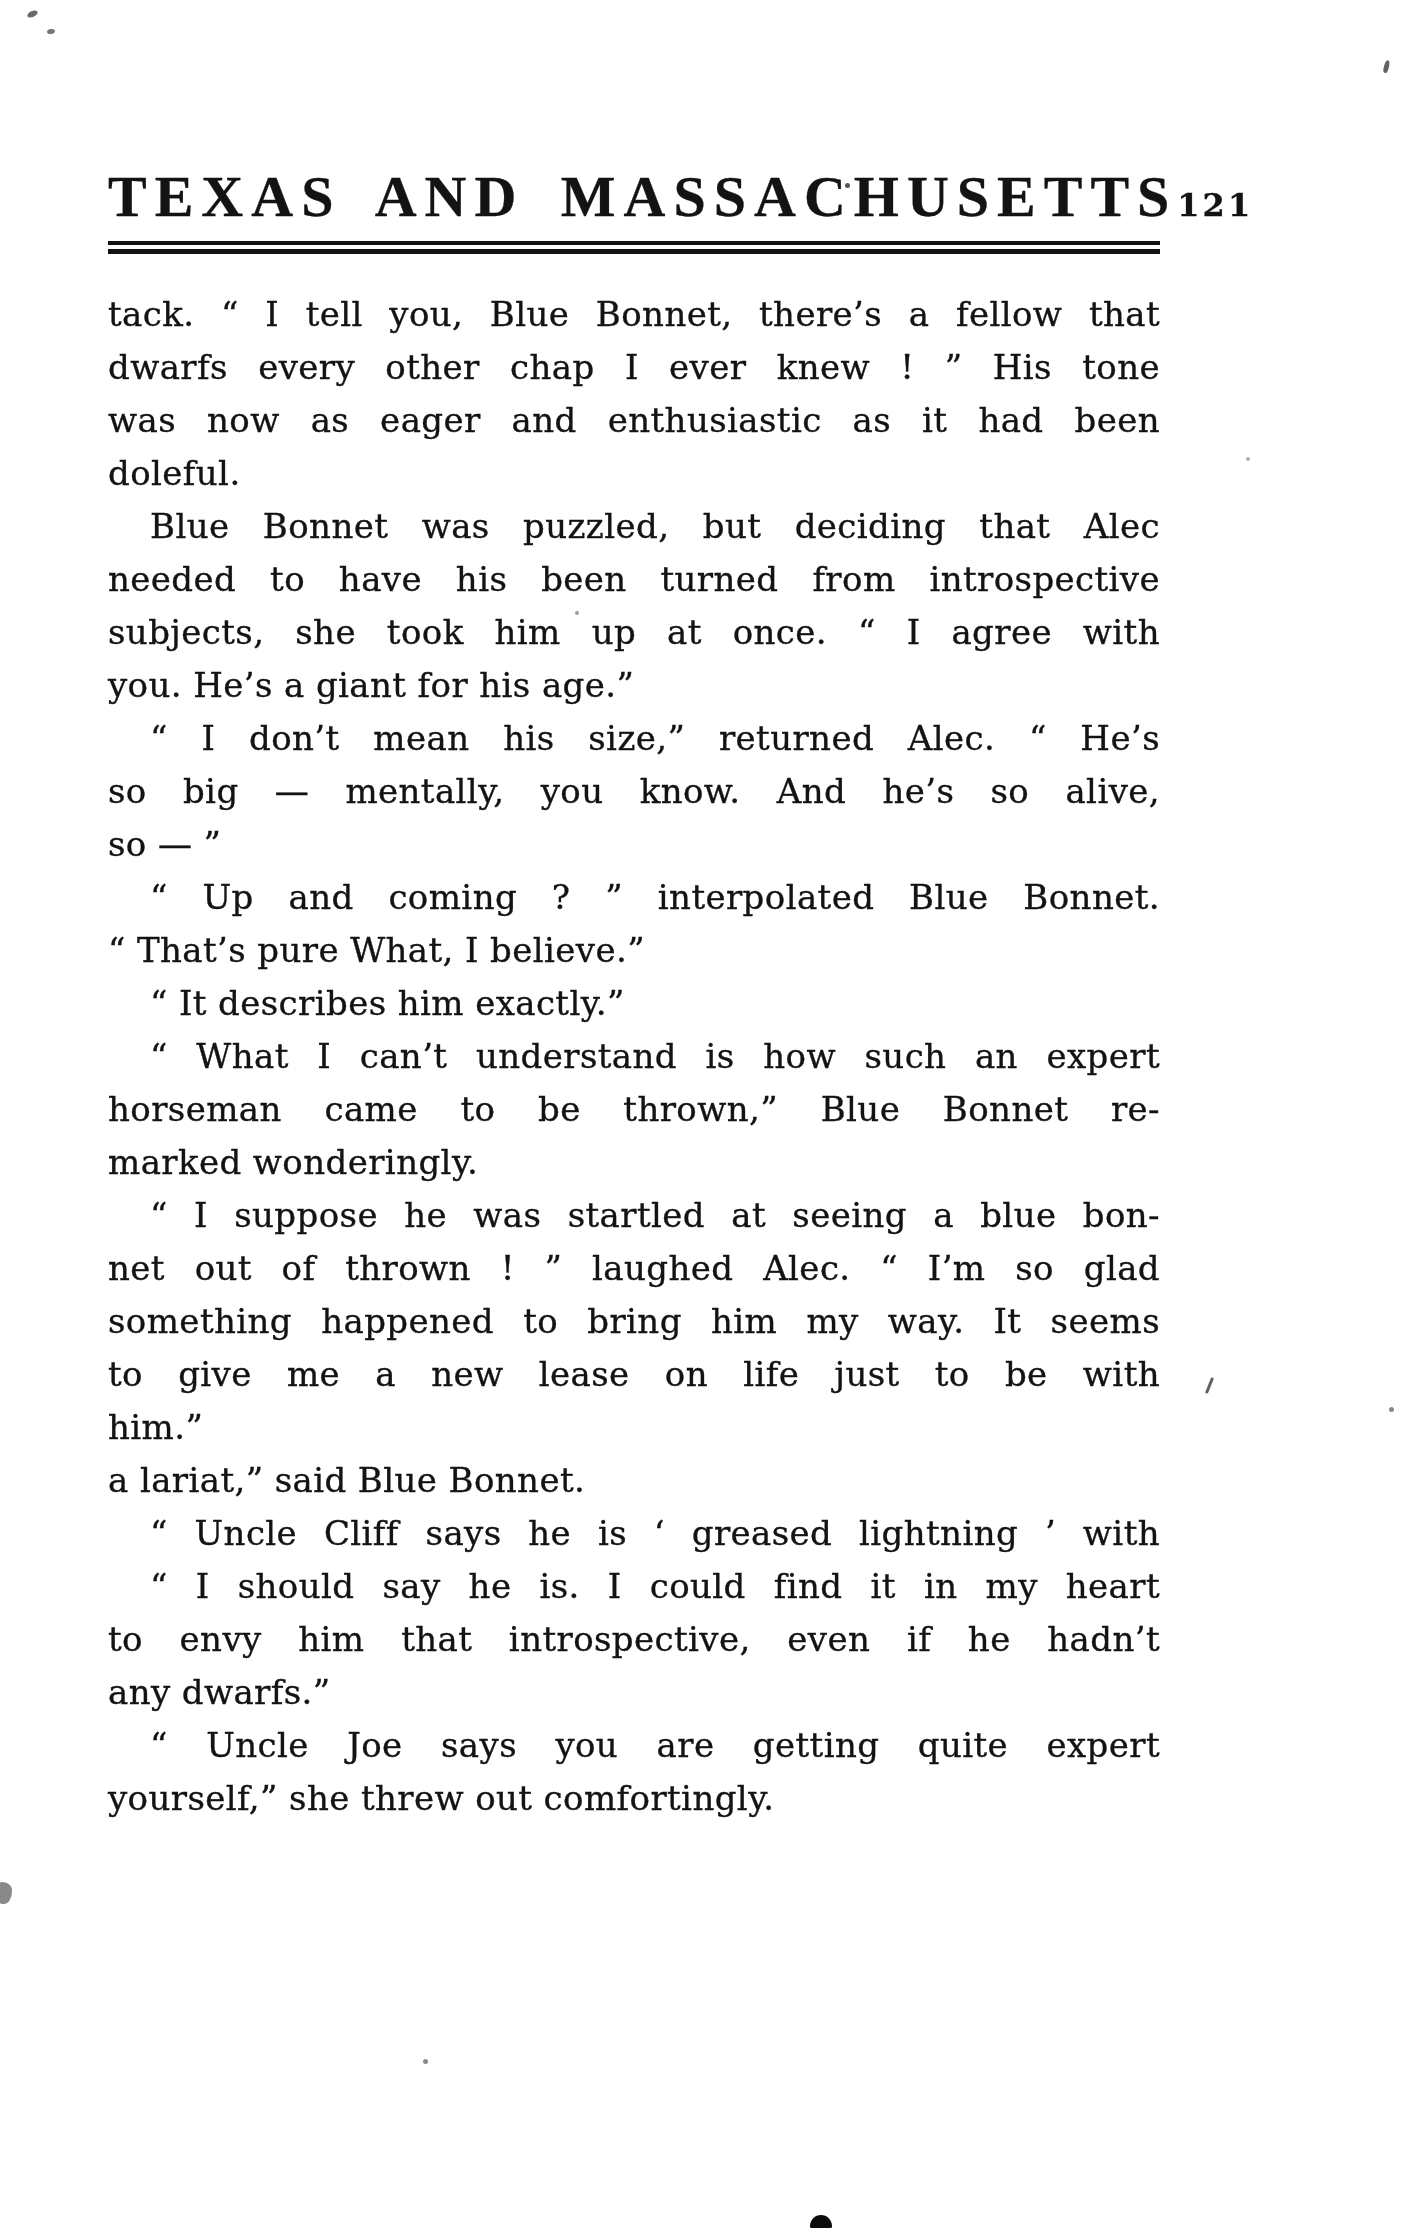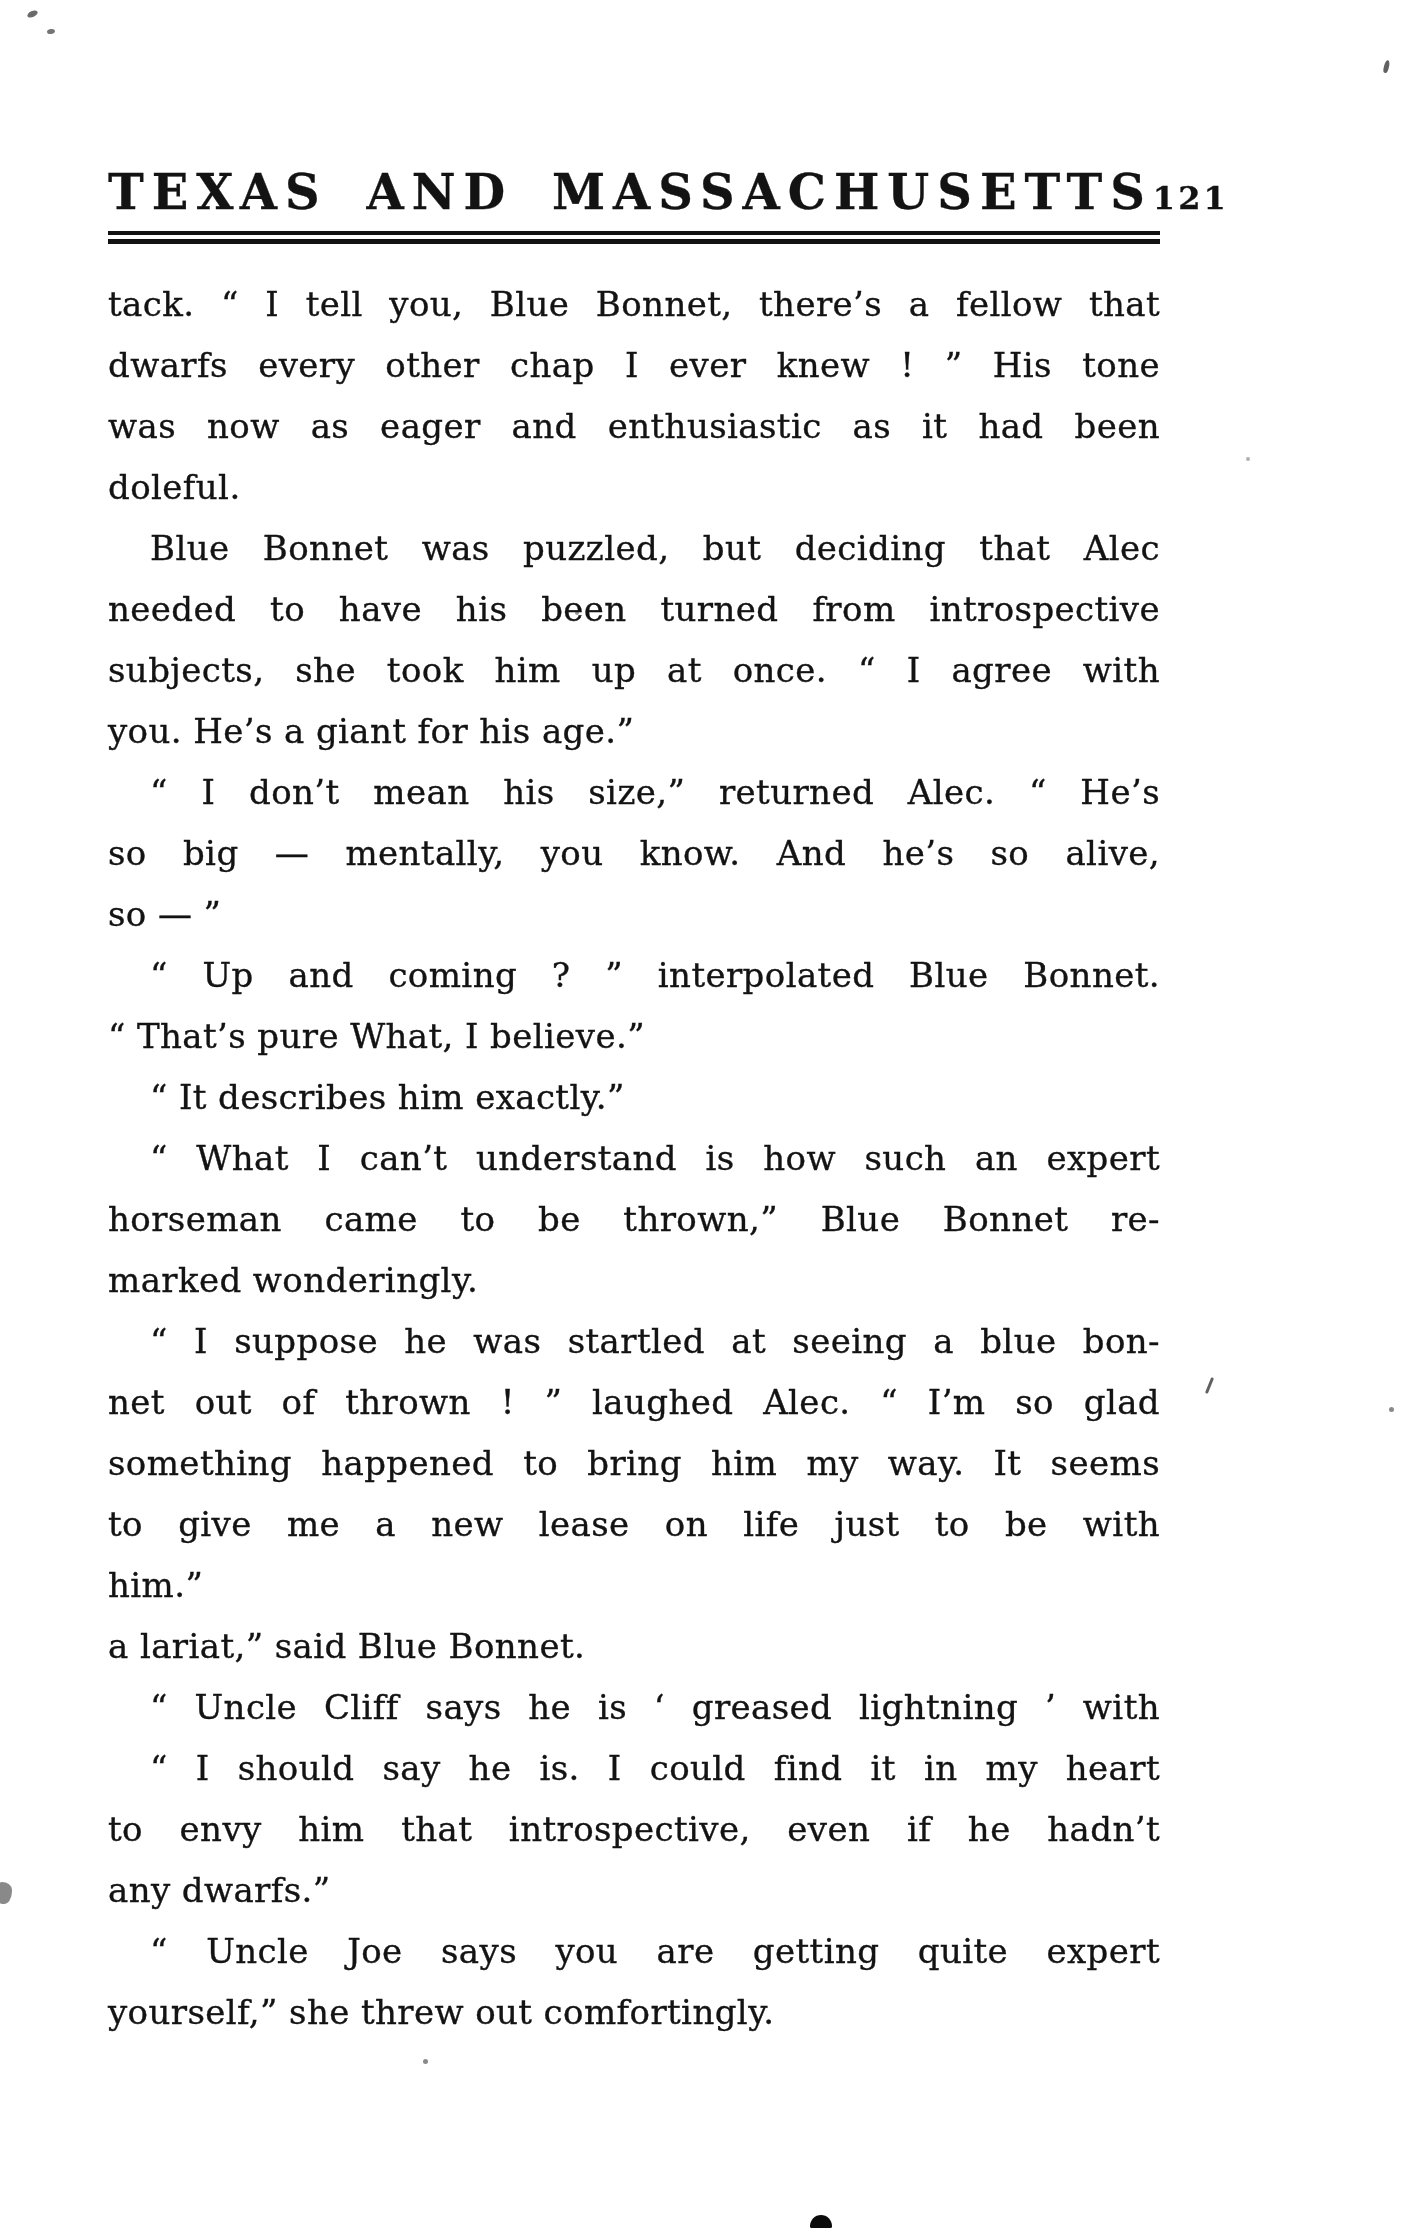--- a/index.html
+++ b/index.html
@@ -20,24 +20,25 @@
   }
   .running-head {
     display: flex;
     justify-content: space-between;
     align-items: baseline;
     line-height: 1;
     font-weight: bold;
     -webkit-text-stroke: 0.3px #131313;
   }
   .running-head .title {
-    font-size: 48px;
+    font-size: 58px;
     letter-spacing: 8px;
     word-spacing: 14px;
     white-space: nowrap;
+    font-family: Liberation Serif, serif;
   }
   .running-head .folio {
     font-size: 32px;
     letter-spacing: 3px;
   }
   .double-rule {
     margin-top: 15px;
     height: 4px;
     border-top: 4px solid #121212;
     border-bottom: 5px solid #121212;
@@ -46,21 +47,20 @@
     margin-top: 34px;
     font-size: 34px;
     line-height: 53px;
     letter-spacing: 0.4px;
     -webkit-text-stroke: 0.35px #131313;
   }
   .line {
     text-align: justify;
     text-align-last: justify;
     text-justify: inter-word;
-    margin-top: 8px;
   }
   .line.last { text-align-last: left; }
   .line.indent { text-indent: 42px; }
 
   
   .speck { position: absolute; background: #3a3a3a; border-radius: 50%; }
   .speck-a { left: 27px; top: 11px; width: 11px; height: 6px; transform: rotate(-24deg); opacity: .75; }
   .speck-b { left: 47px; top: 29px; width: 8px; height: 5px; transform: rotate(-10deg); opacity: .7; }
   .speck-c { left: 1384px; top: 60px; width: 5px; height: 13px; border-radius: 60% 60% 50% 50%; transform: rotate(14deg); opacity: .8; }
   .speck-d { left: 845px; top: 183px; width: 5px; height: 5px; opacity: .85; }

